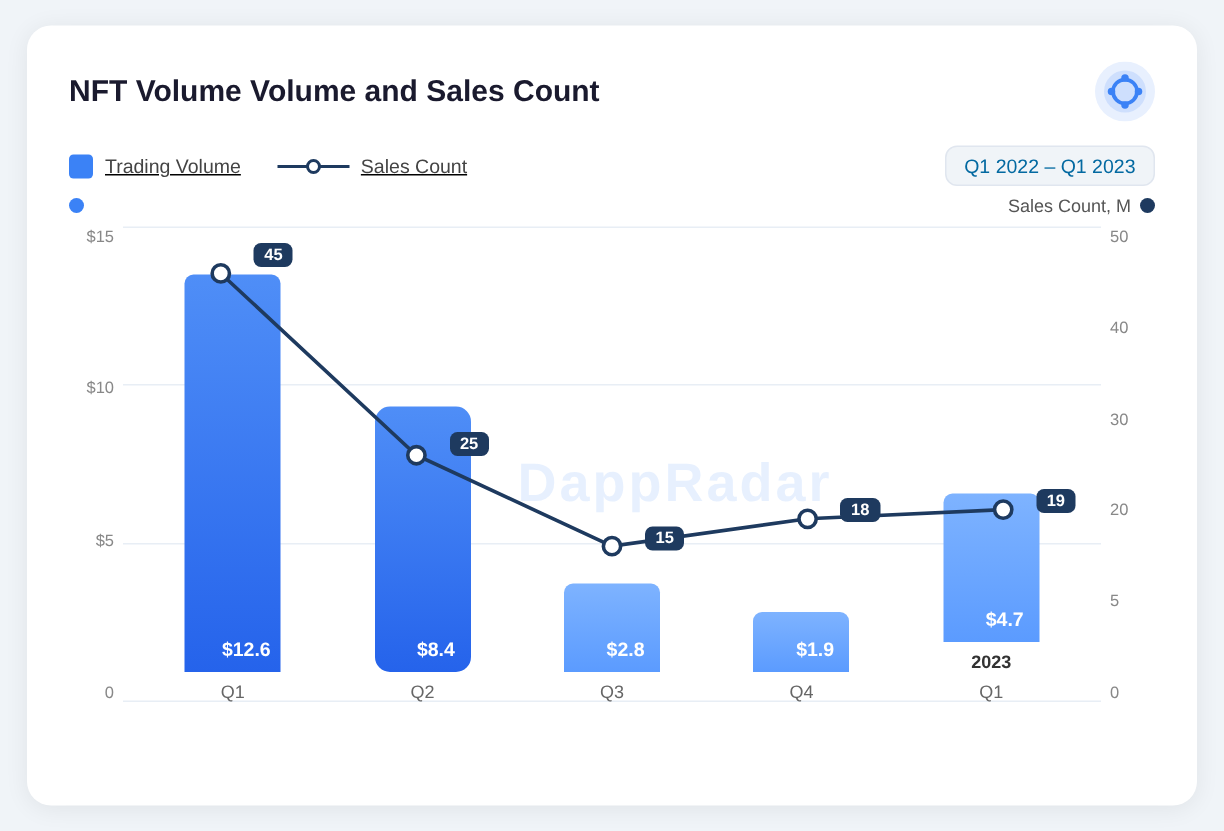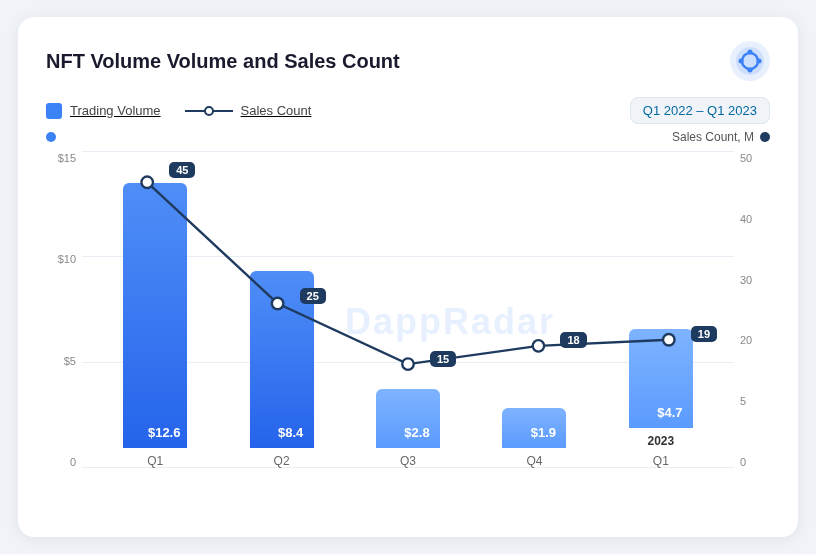--- a/index.html
+++ b/index.html
@@ -306,21 +306,21 @@
       <div class="bars-container">
 
         <div class="bar-group">
           <div class="bar" style="height:84%; background: linear-gradient(180deg, #4f8ef7 0%, #2563eb 100%);">
             <span class="bar-label">$12.6</span>
           </div>
           <span class="x-label">Q1</span>
         </div>
 
         <div class="bar-group">
-          <div class="bar" style="height:56%; background: linear-gradient(180deg, #4f8ef7 0%, #2563eb 100%);">
+          <div class="bar" style="height:56%; background: linear-gradient(180deg, #4f8ef7 0%, #2563eb 100%); border-radius: 10px;">
             <span class="bar-label">$8.4</span>
           </div>
           <span class="x-label">Q2</span>
         </div>
 
         <div class="bar-group">
           <div class="bar" style="height:18.7%; background: linear-gradient(180deg, #7eb3ff 0%, #5b9bff 100%);">
             <span class="bar-label">$2.8</span>
           </div>
           <span class="x-label">Q3</span>

